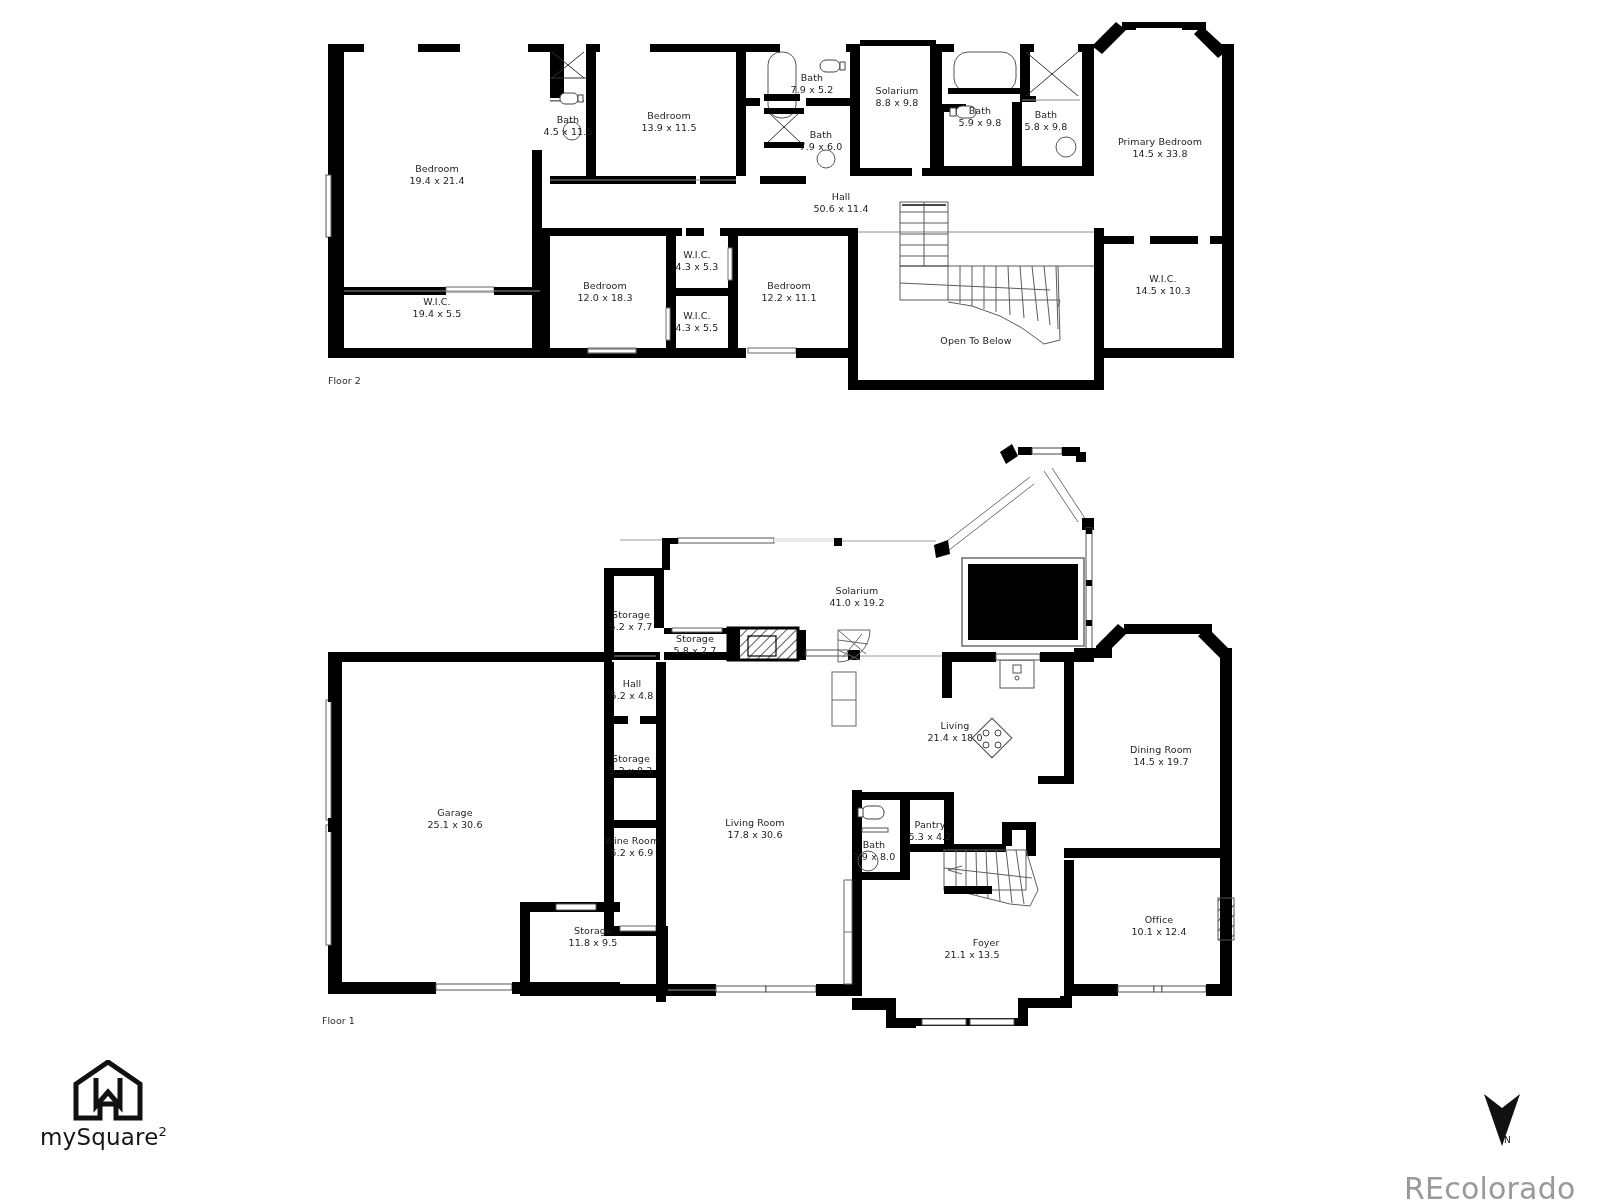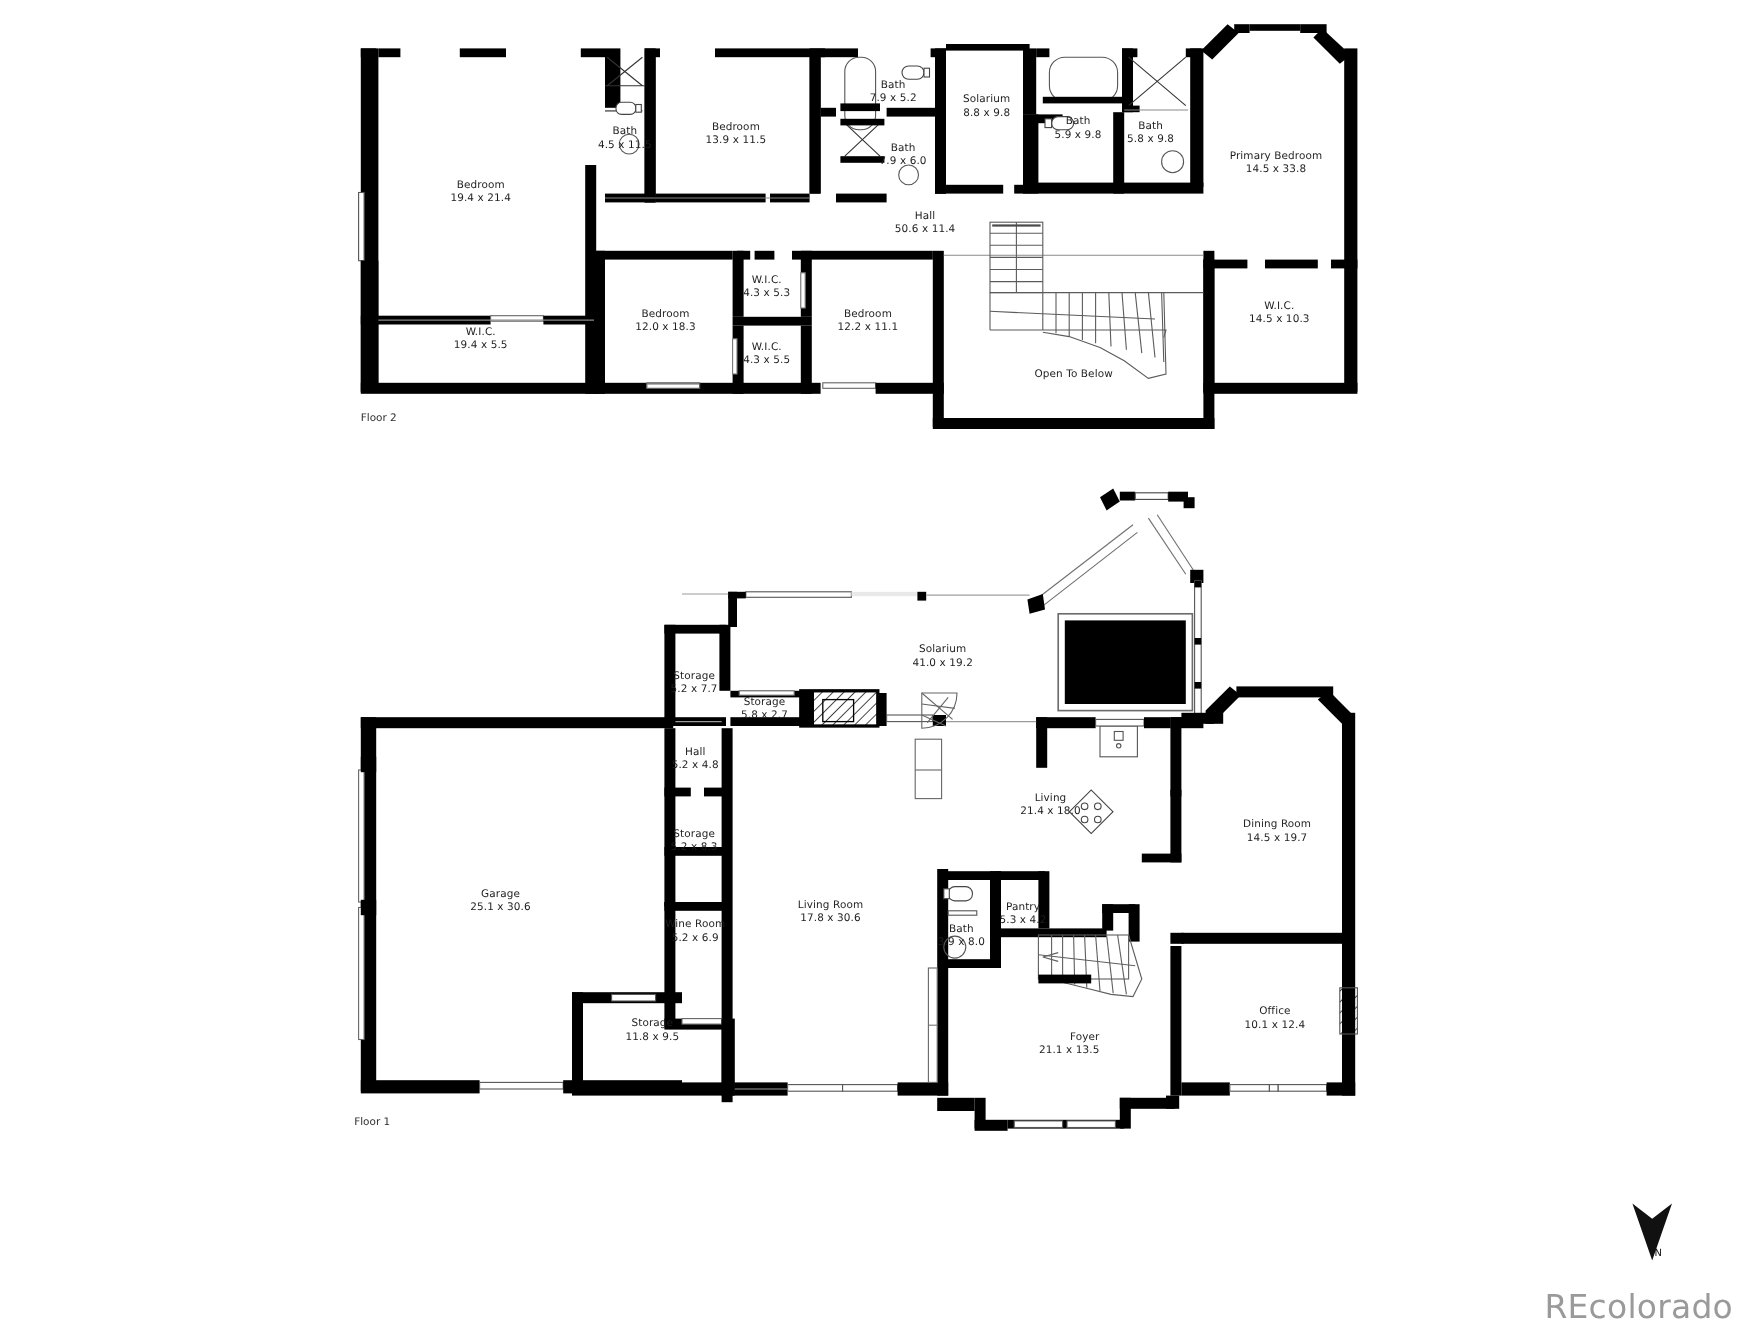--- a/index.html
+++ b/index.html
@@ -550,20 +550,27 @@
       <div class="room-label" style="left: 1159px; top: 926px;">
         <span class="nm">Office</span>
         <span class="dm">10.1 x 12.4</span>
       </div>
     </div>
 
   <div class="floor-tag" style="left:328px;top:375px;">Floor 2</div>
   <div class="floor-tag" style="left:322px;top:1015px;">Floor 1</div>
 
 
+  <div class="brand">
+    <svg class="brand-mark" viewBox="0 0 72 62">
+      <path d="M4 24 L36 2 L68 24 L68 58 L44 58 L44 44 L28 44 L28 58 L4 58 Z" fill="none" stroke="#111" stroke-width="5"></path>
+      <path d="M24 18 L24 46 L36 32 L48 46 L48 18" fill="none" stroke="#111" stroke-width="5"></path>
+    </svg>
+    <div class="brand-name"><span>mySquare</span><sup>2</sup></div>
+  </div>
 
   <svg class="north" viewBox="0 0 40 56">
     <polygon points="20,56 2,4 20,18 38,4" fill="#111"></polygon>
   </svg>
   <div class="north-n">N</div>
   <div class="watermark">REcolorado</div>
 
 </div>
 
 </body></html>

